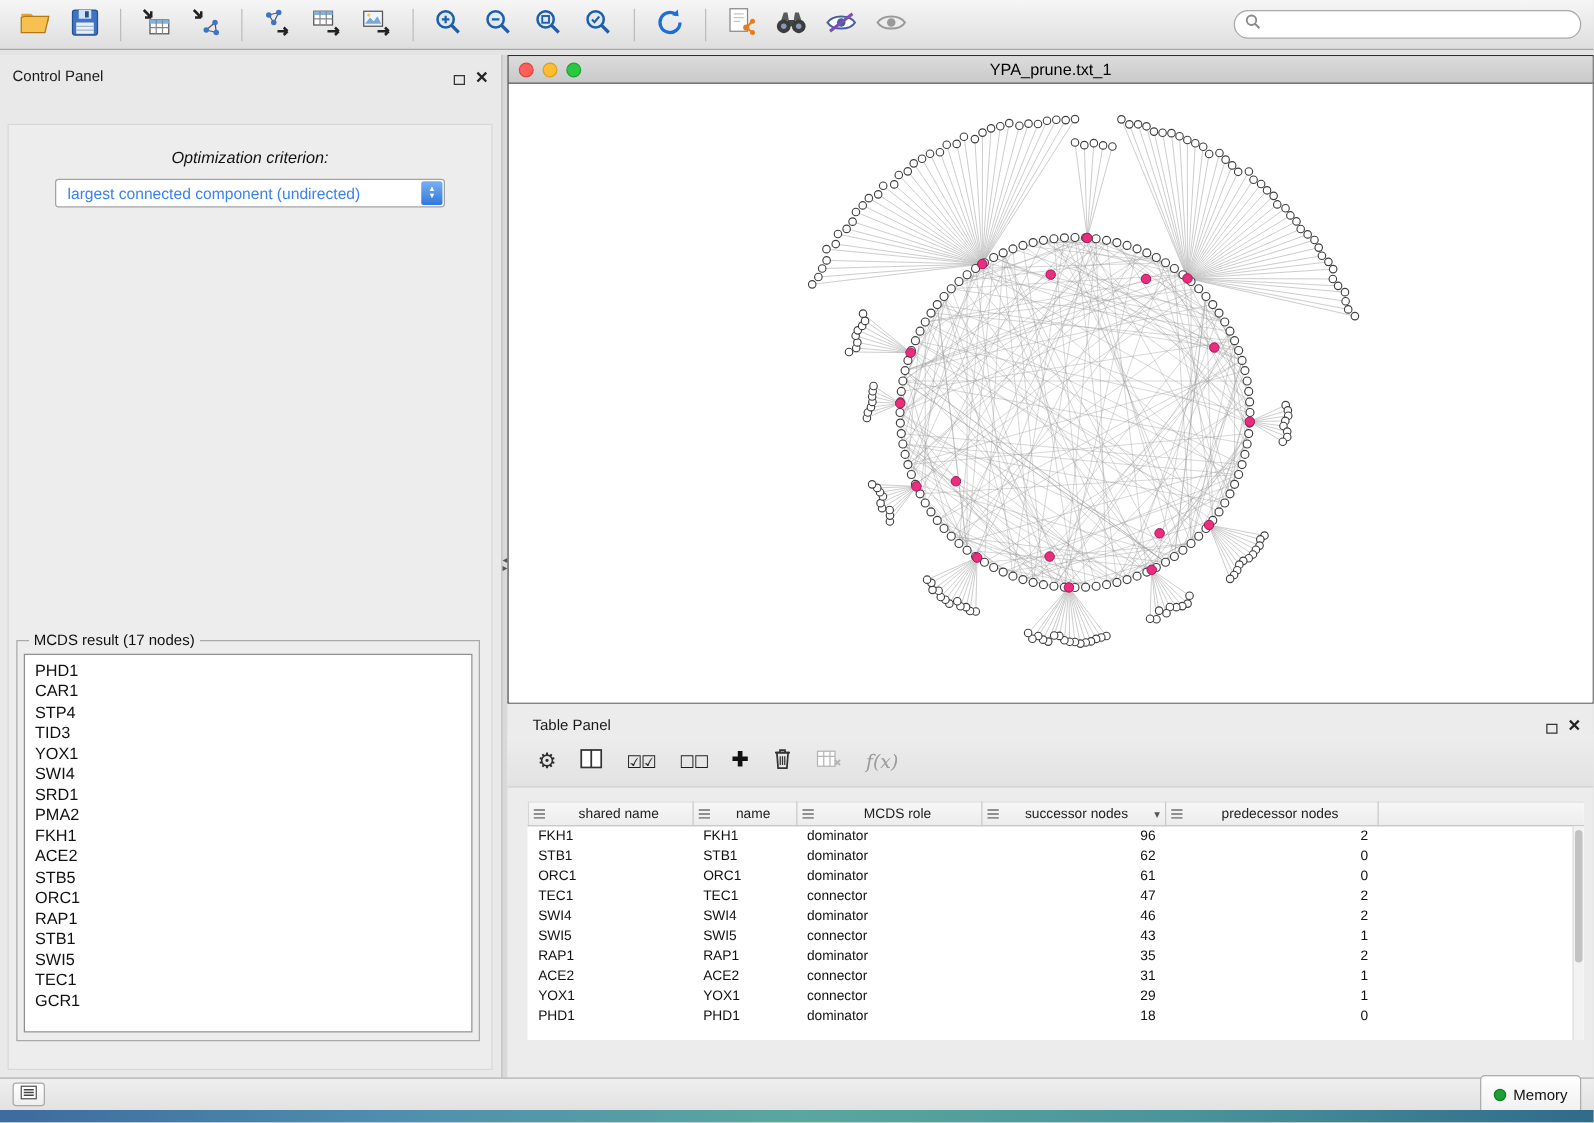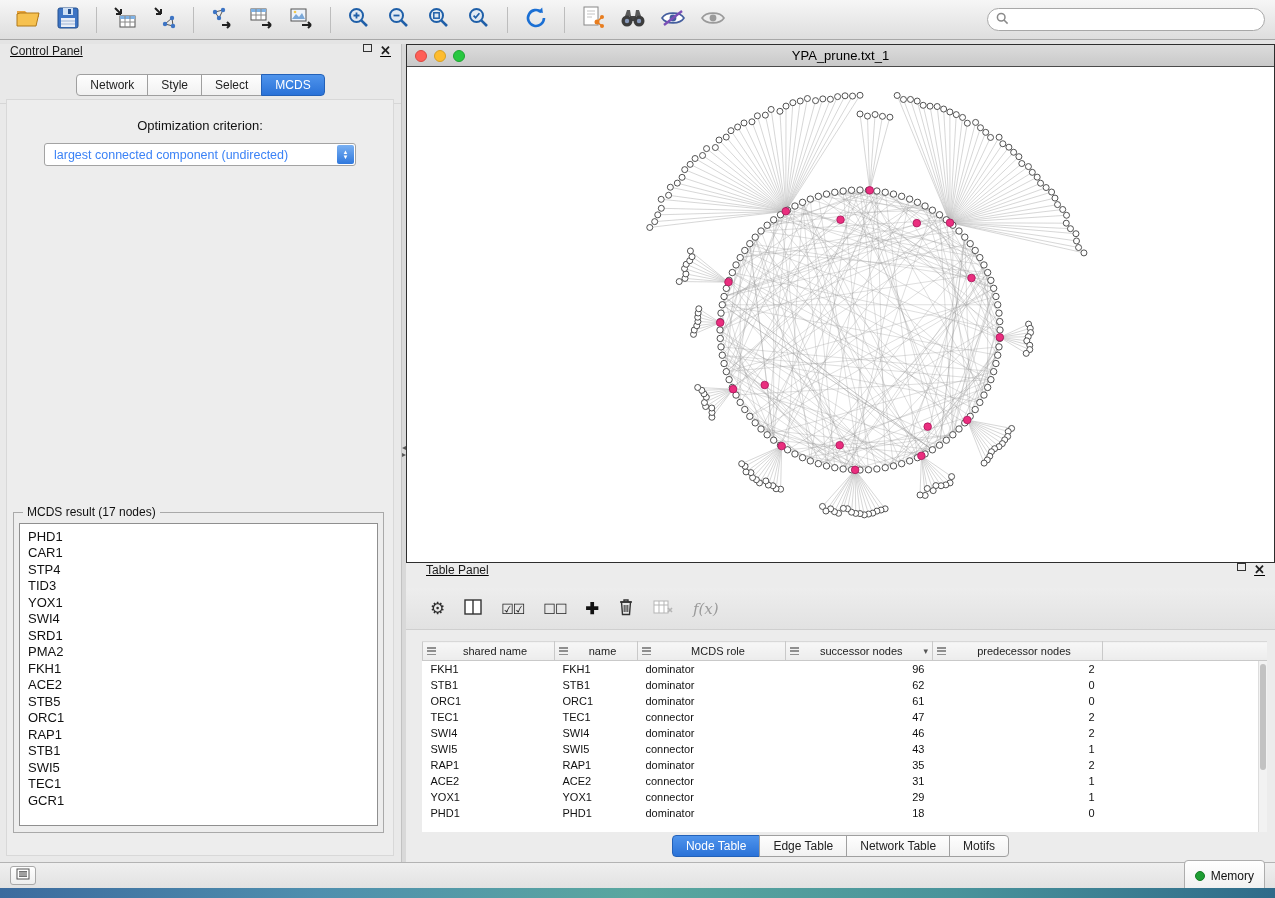--- a/index.html
+++ b/index.html
@@ -12,32 +12,32 @@
     background:linear-gradient(#f6f6f6,#dedede); border-bottom:1px solid #a8a8a8;
     display:flex; align-items:center; padding:0 10px; gap:4px; }
   .tb-btn { width:36px; height:32px; border:none; background:transparent; display:flex; align-items:center; justify-content:center; cursor:pointer; }
   .tb-sep { width:1px; height:26px; background:#bdbdbd; margin:0 6px; }
   .search-box { margin-left:auto; width:278px; height:23px; background:#fff; border:1px solid #a8a8a8;
     border-radius:12px; display:flex; align-items:center; padding:0 8px; gap:5px; }
   .search-box input { border:none; outline:none; flex:1; font-size:12px; background:transparent; font-family:"Liberation Sans",sans-serif; }
 
   
   #control-panel { position:absolute; left:0; top:44px; width:401px; height:818px; background:#e9e9e9; }
-  .panel-header { height:24px; display:flex; align-items:flex-start; padding:0 10px; gap:8px;text-decoration:underline; }
+  .panel-header { height:24px; display:flex; align-items:flex-end; padding:0 10px; gap:8px; }
   .panel-header .ph-title { font-size:12px; color:#1a1a1a; flex:1; }
   .float-ic { width:9px; height:8px; border:1.4px solid #333; display:inline-block; }
   .close-ic { font-size:13px; font-weight:bold; color:#222; line-height:1; cursor:pointer; }
   .cp-tabs { display:flex; justify-content:center; padding:6px 0 7px 0; border-bottom:1px solid #d6d6d6; }
   .seg-tab { font-size:12px; padding:3px 13px; background:linear-gradient(#fefefe,#f1f1f1); border:1px solid #9f9f9f;
     margin-left:-1px; color:#222; cursor:pointer; font-family:"Liberation Sans",sans-serif; }
   .seg-tab:first-child { border-radius:4px 0 0 4px; margin-left:0; }
   .seg-tab:last-child { border-radius:0 4px 4px 0; }
   .seg-tab.sel { background:linear-gradient(#4f94ec,#2a72d8); color:#fff; border-color:#2361b8; }
   .cp-content { position:absolute; left:6px; right:7px; top:55px; bottom:6px; background:#ededed; border:1px solid #d8d8d8; }
-  .opt-label { text-align:center; font-size:13px; color:#111; margin-top:18px; }
+  .opt-label { text-align:center; font-size:13px; color:#111; margin-top:18px;font-style:italic; }
   .criterion-select { position:relative; margin:10px auto 0 auto; width:312px; height:23px; background:#fff;
     border:1px solid #a3a3a3; border-radius:3px; display:flex; align-items:center; padding:0 22px 0 9px; cursor:pointer; }
   .criterion-select .sel-text { font-size:12.5px; color:#3b82f6; white-space:nowrap; }
   .sel-stepper { position:absolute; right:1px; top:1px; bottom:1px; width:17px; border-radius:2px;
     background:linear-gradient(#79b0f2,#2f78dd); display:flex; flex-direction:column; align-items:center; justify-content:center; }
   .sel-stepper span { color:#fff; font-size:6px; line-height:5px; }
   .btn-row { display:flex; justify-content:center; gap:14px; margin-top:16px; }
   .mac-btn { font-size:13px; padding:3px 15px; border:1px solid #9c9c9c; border-radius:4px;
     background:linear-gradient(#ffffff,#efefef); color:#111; cursor:pointer; font-family:"Liberation Sans",sans-serif; }
   .mac-btn.focused { box-shadow:0 0 0 3px rgba(90,152,240,.55); border-color:#4d8ce0; }
@@ -239,26 +239,20 @@
       <input placeholder="" style="">
     </div>
   </div>
 
   <div id="control-panel">
     <div class="panel-header">
       <span class="ph-title">Control Panel</span>
       <span class="float-ic"></span>
       <span class="close-ic">✕</span>
     </div>
-    <div class="cp-tabs">
-        <button class="seg-tab">Network</button>
-        <button class="seg-tab">Style</button>
-        <button class="seg-tab">Select</button>
-        <button class="seg-tab sel">MCDS</button>
-      </div>
     <div class="cp-content">
       <div class="opt-label">Optimization criterion:</div>
       <div class="criterion-select">
         <span class="sel-text">largest connected component (undirected)</span>
         <span class="sel-stepper">
           <span>▲</span>
           <span>▼</span>
         </span>
       </div>
       <fieldset id="mcds-group">
@@ -1157,26 +1151,20 @@
               <td class="num">18</td>
               <td class="num">0</td>
               <td></td>
             </tr>
           </tbody>
       </table>
       <div class="vscroll">
           <div class="thumb"></div>
         </div>
     </div>
-    <div class="tp-tabs">
-        <button class="seg-tab sel">Node Table</button>
-        <button class="seg-tab">Edge Table</button>
-        <button class="seg-tab">Network Table</button>
-        <button class="seg-tab">Motifs</button>
-      </div>
   </div>
 
   <div id="status-bar">
     <button class="status-left-btn">
       <span><svg width="14" height="12" viewBox="0 0 14 12">
             <rect x="1" y="1" width="12" height="10" fill="#fff" stroke="#555"></rect>
             <path d="M3 3.8h8M3 6h8M3 8.2h8" stroke="#444" stroke-width="1.2"></path>
           </svg></span>
     </button>
     <button class="memory-btn">

